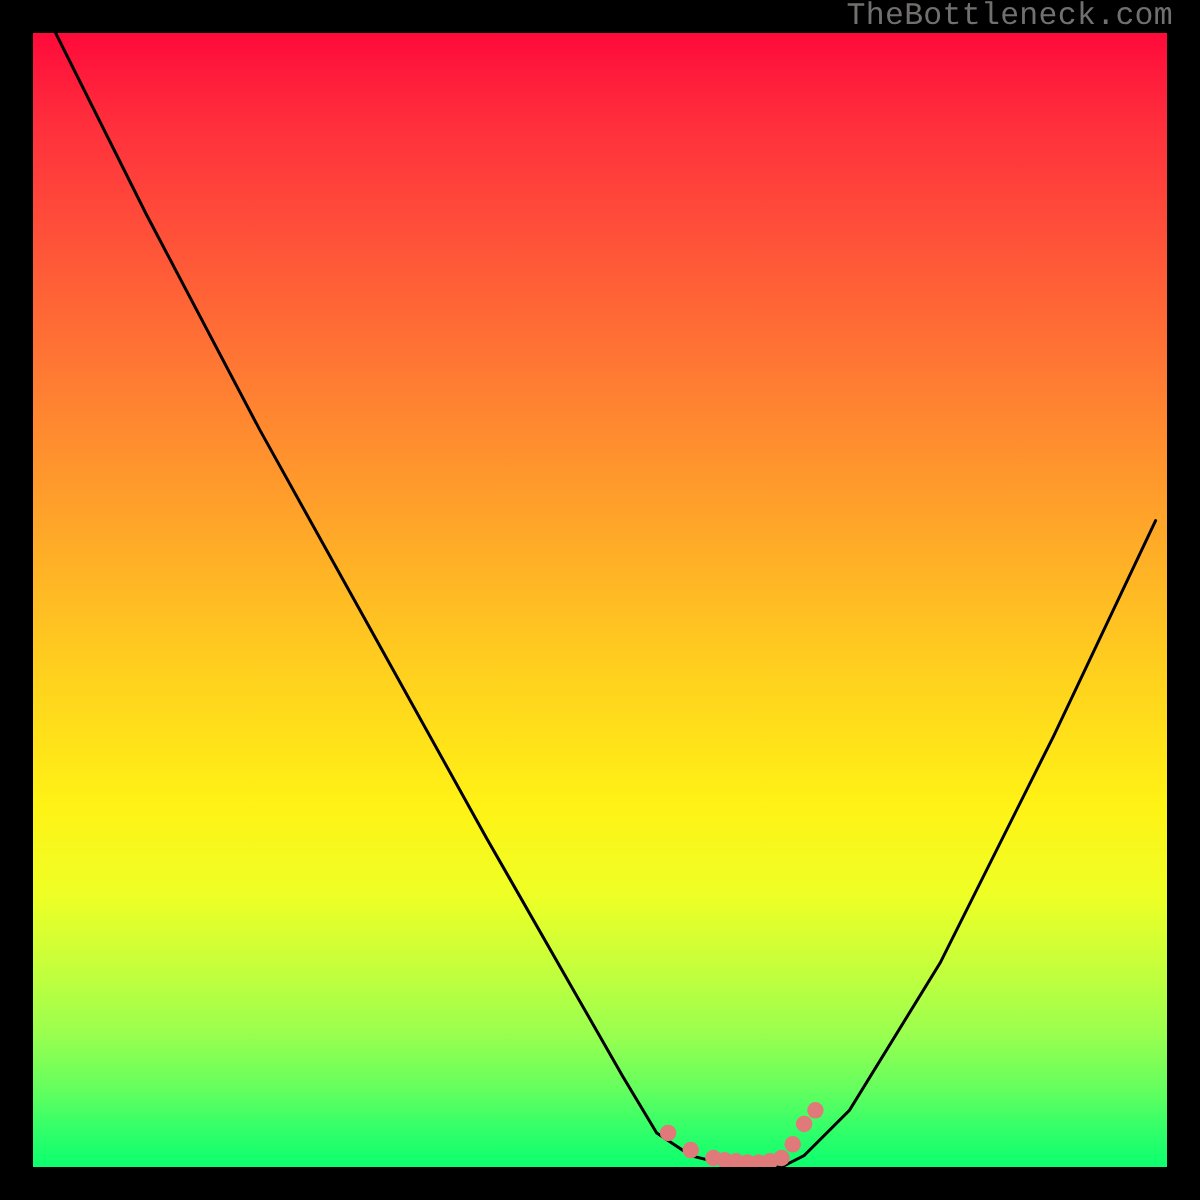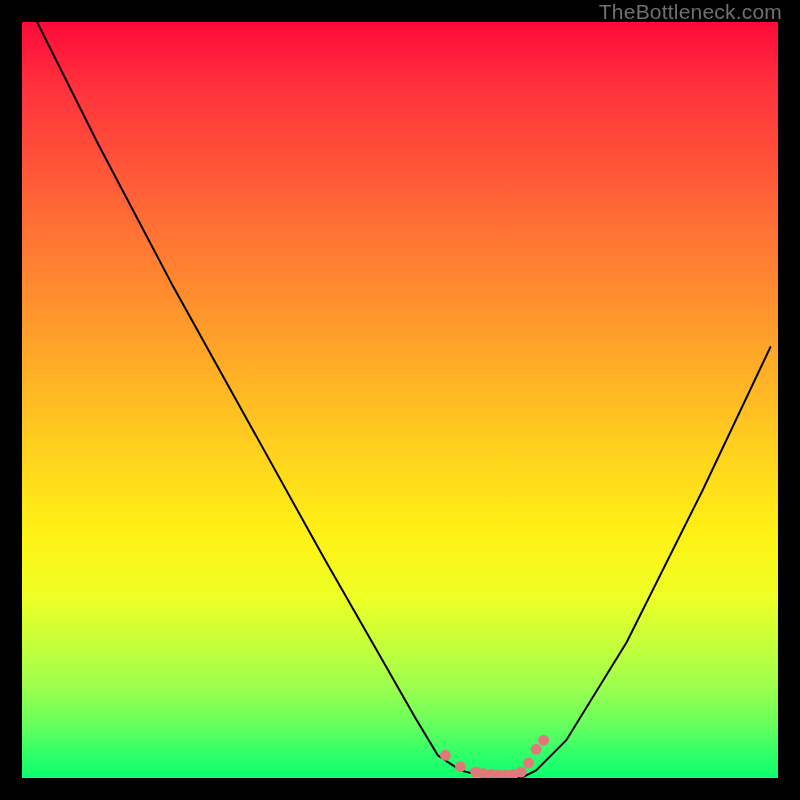--- a/index.html
+++ b/index.html
@@ -29,21 +29,21 @@
       #9cff4e 88%,
       #66ff5e 93%,
       #2eff6a 97%,
       #0cff6e 100%
     );
   }
   .watermark {
     position: absolute;
     top: 0px;
     right: 18px;
-    font-family: Liberation Sans, sans-serif;
+    font-family: Liberation Mono, monospace;
     font-size: 21px;
     color: #72706f;
     letter-spacing: 0.2px;
   }
   svg { position: absolute; left: 0; top: 0; }
 </style>
 </head>
 <body>
 
 <div class="frame">

